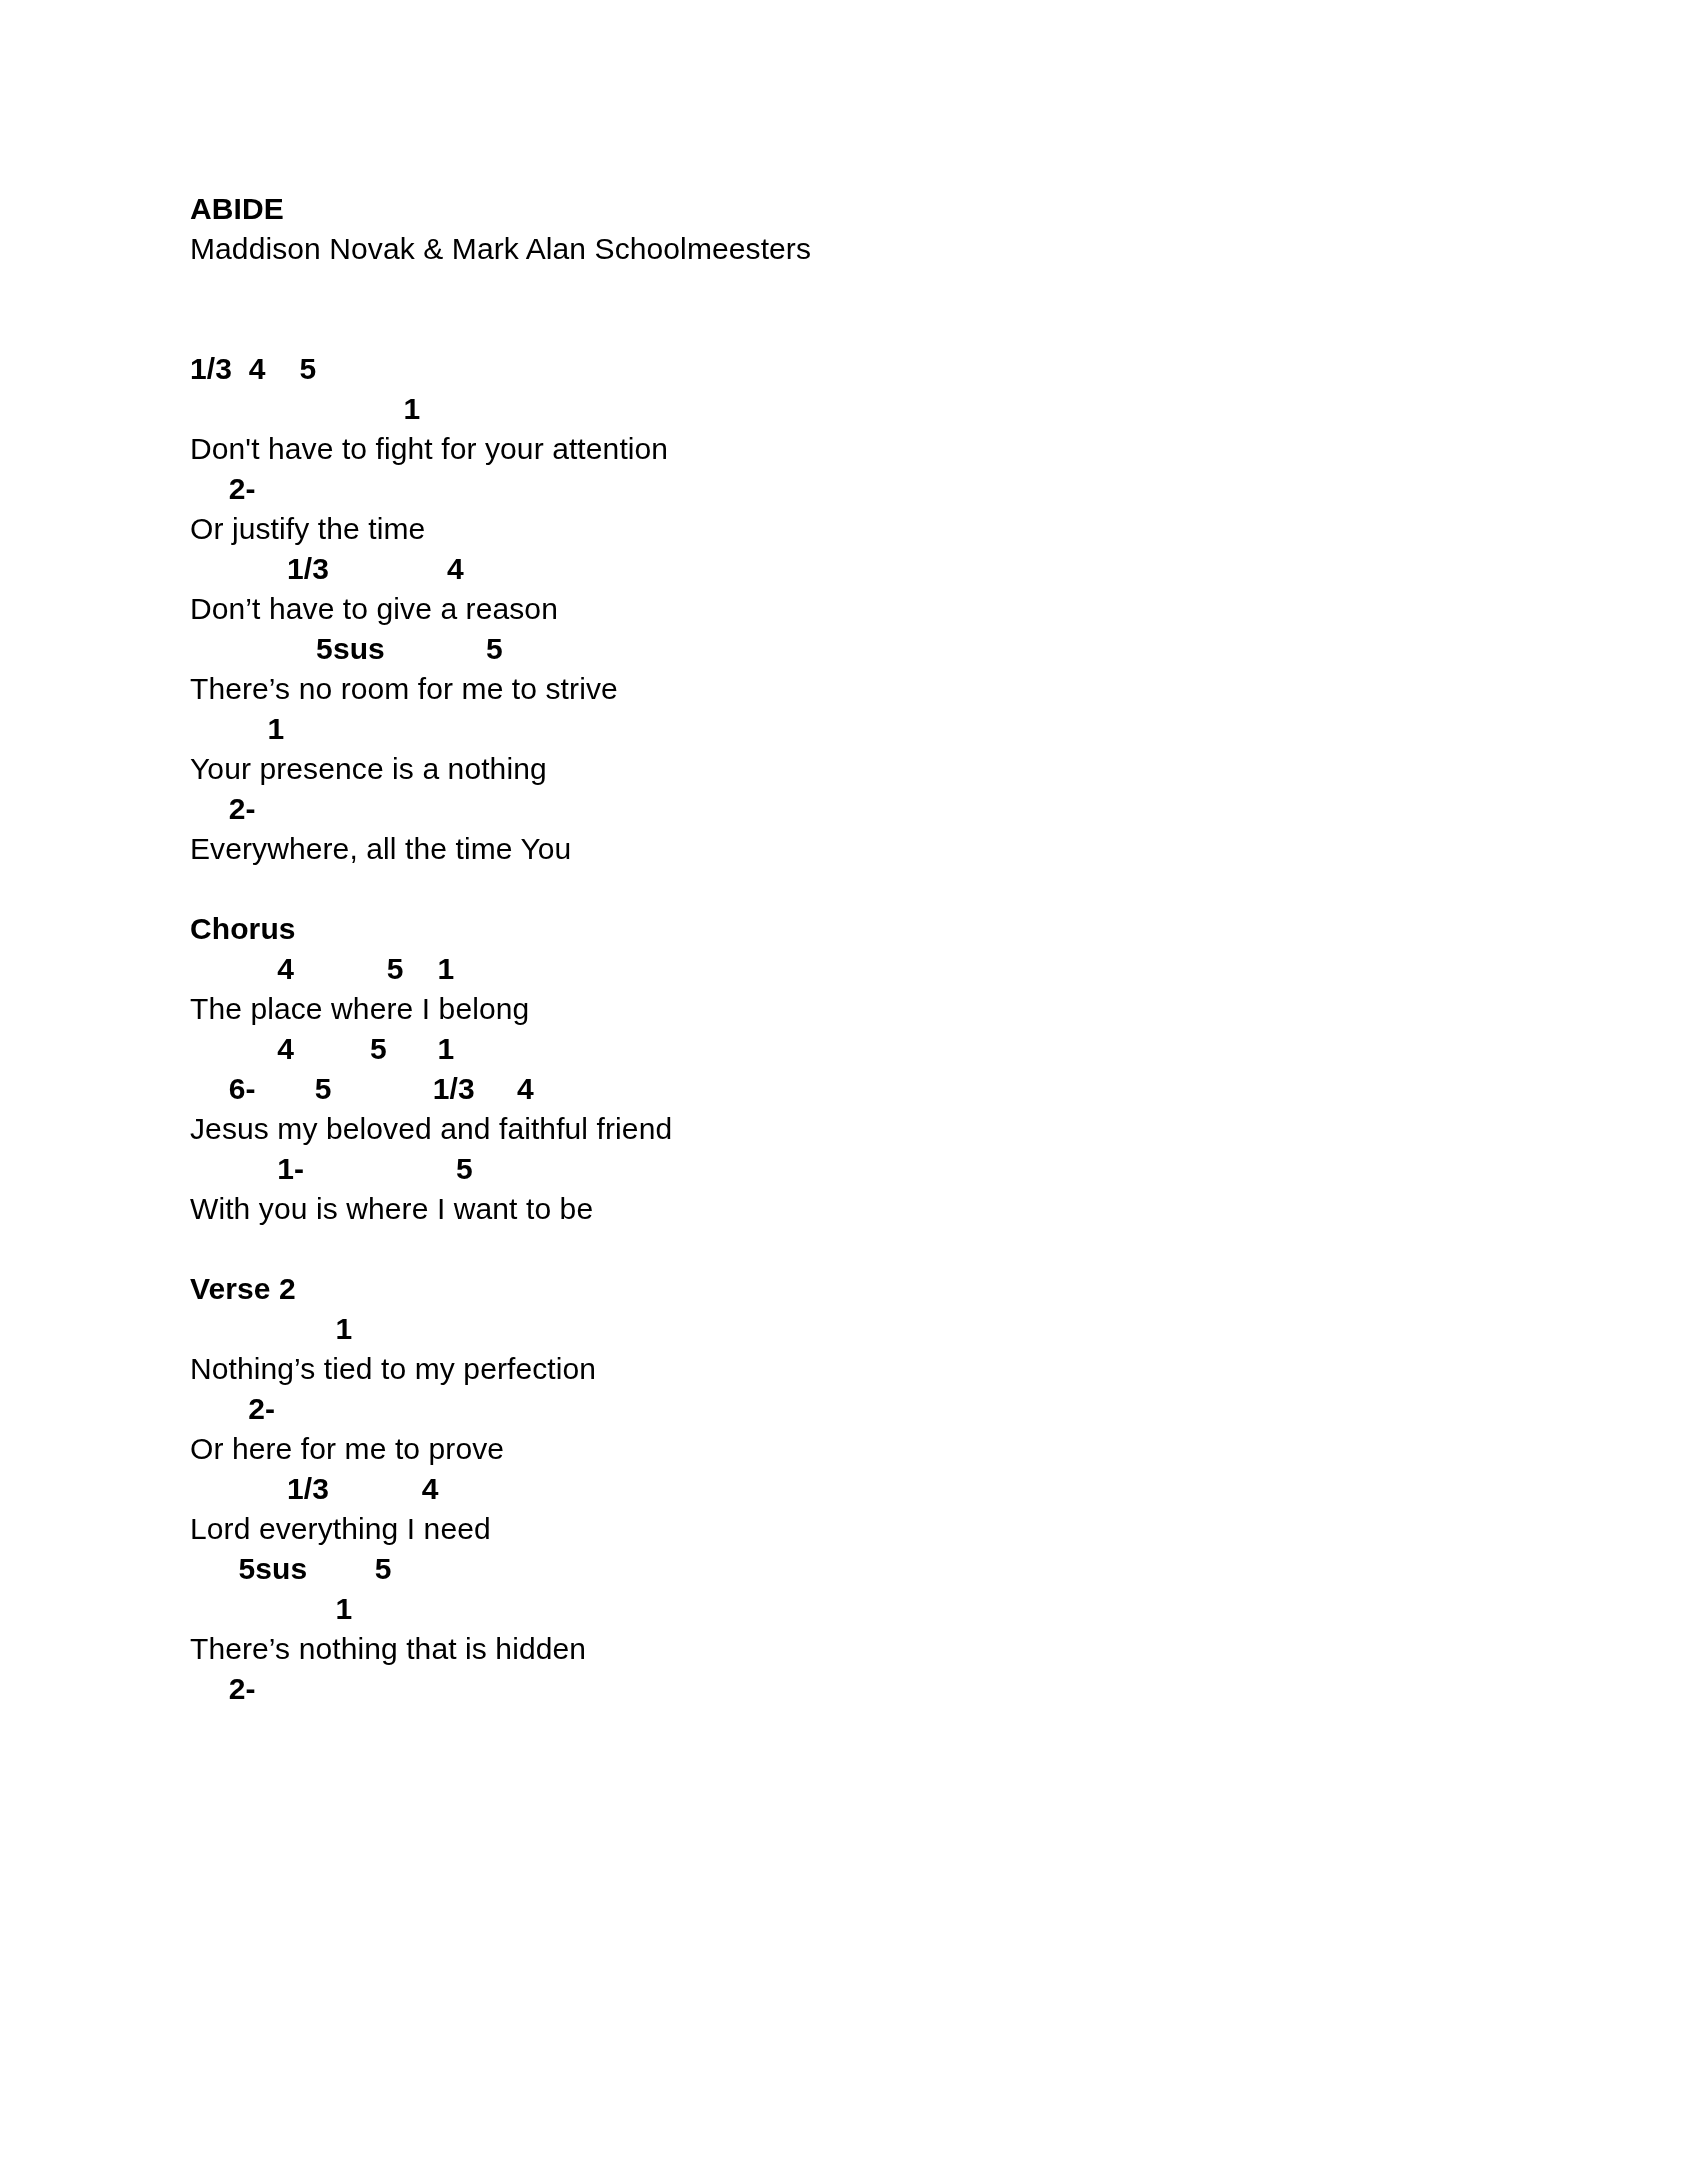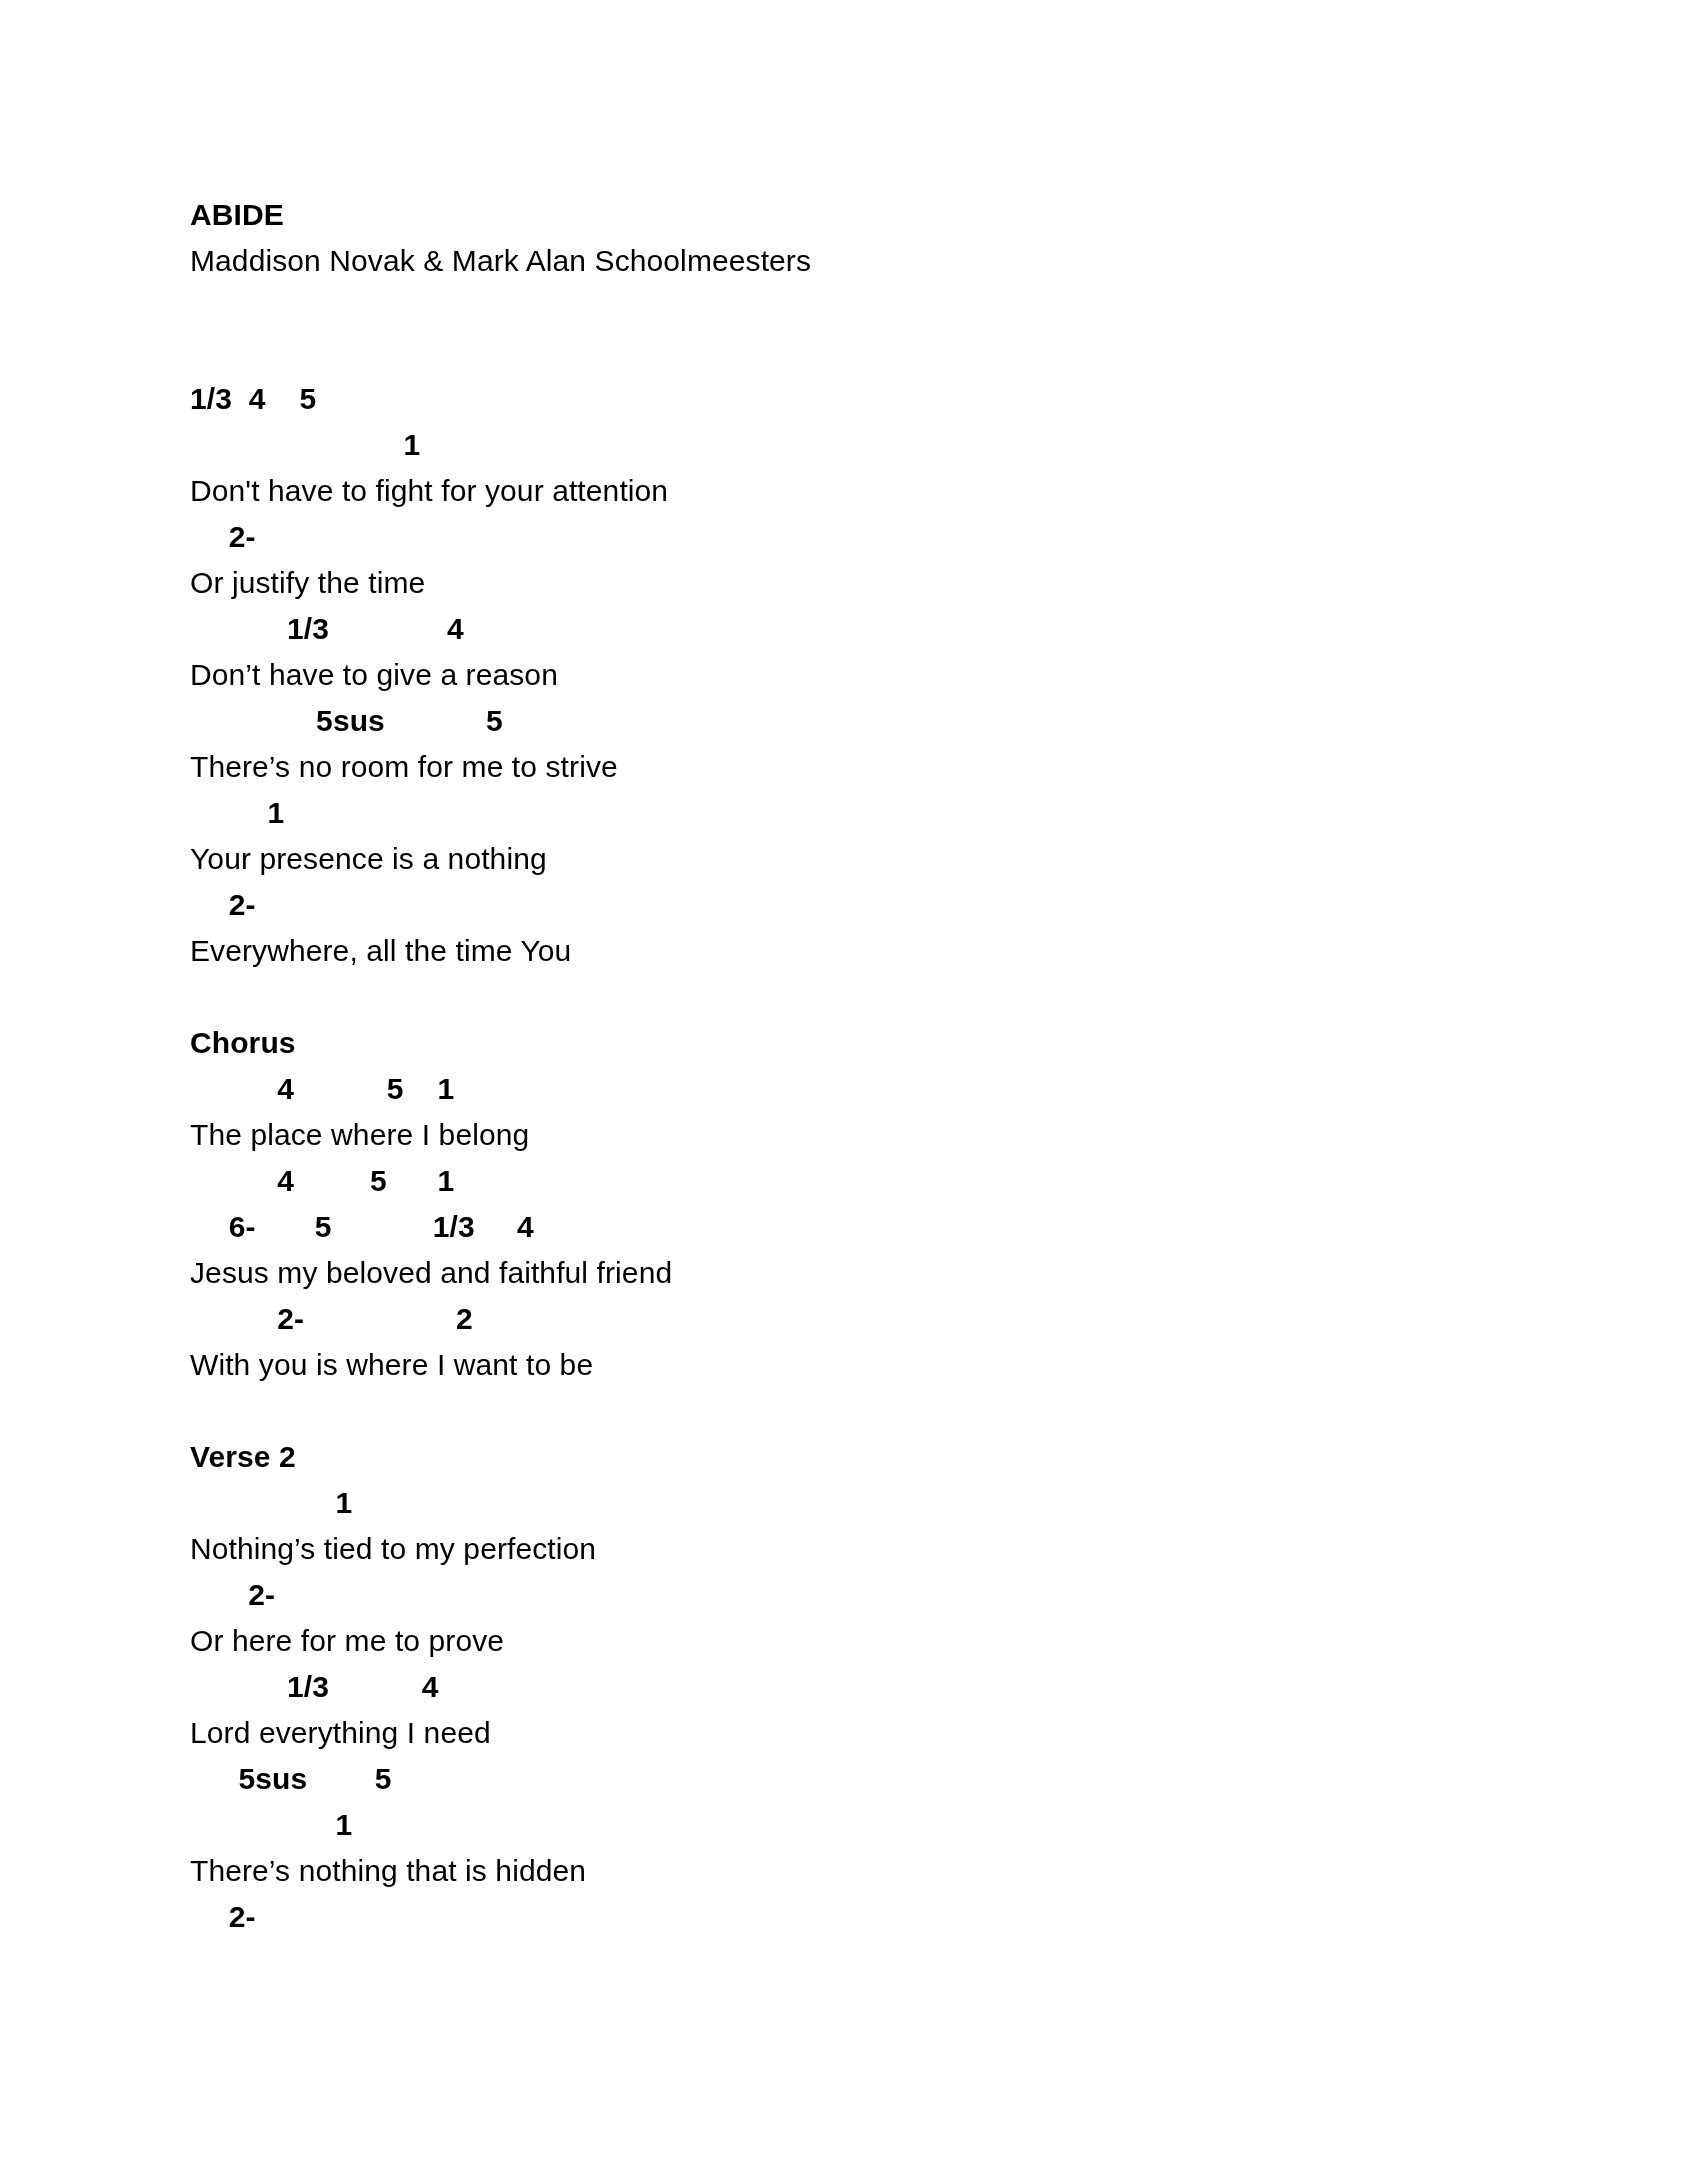--- a/index.html
+++ b/index.html
@@ -28,21 +28,20 @@
 
   
   .line {
     font-family: "Liberation Sans", "DejaVu Sans", sans-serif;
     font-size: 30px;
     line-height: 40px;
     color: #000000;
     white-space: pre;
     letter-spacing: 0.1px;
     min-height: 40px;
-    margin-top: 6px;
   }
 
   
   .line.lyric {
     font-weight: 400;
   }
 
   
   .line.chord,
   .line.heading {
@@ -83,21 +82,21 @@
       <div class="line lyric"><span>Your presence is a nothing</span></div>
       <div class="line chord"><span class="ind" style="--n: 4;"></span><span>2-</span></div>
       <div class="line lyric"><span>Everywhere, all the time You</span></div>
       <div class="line blank"></div>
       <div class="line heading"><span>Chorus</span></div>
       <div class="line chord"><span class="ind" style="--n: 9;"></span><span>4           5    1</span></div>
       <div class="line lyric"><span>The place where I belong</span></div>
       <div class="line chord"><span class="ind" style="--n: 9;"></span><span>4         5      1</span></div>
       <div class="line chord"><span class="ind" style="--n: 4;"></span><span>6-       5            1/3     4</span></div>
       <div class="line lyric"><span>Jesus my beloved and faithful friend</span></div>
-      <div class="line chord"><span class="ind" style="--n: 9;"></span><span>2-                  2</span></div>
+      <div class="line chord"><span class="ind" style="--n: 9;"></span><span>1-                  5</span></div>
       <div class="line lyric"><span>With you is where I want to be</span></div>
       <div class="line blank"></div>
       <div class="line heading"><span>Verse 2</span></div>
       <div class="line chord"><span class="ind" style="--n: 15;"></span><span>1</span></div>
       <div class="line lyric"><span>Nothing’s tied to my perfection</span></div>
       <div class="line chord"><span class="ind" style="--n: 6;"></span><span>2-</span></div>
       <div class="line lyric"><span>Or here for me to prove</span></div>
       <div class="line chord"><span class="ind" style="--n: 10;"></span><span>1/3           4</span></div>
       <div class="line lyric"><span>Lord everything I need</span></div>
       <div class="line chord"><span class="ind" style="--n: 5;"></span><span>5sus        5</span></div>

